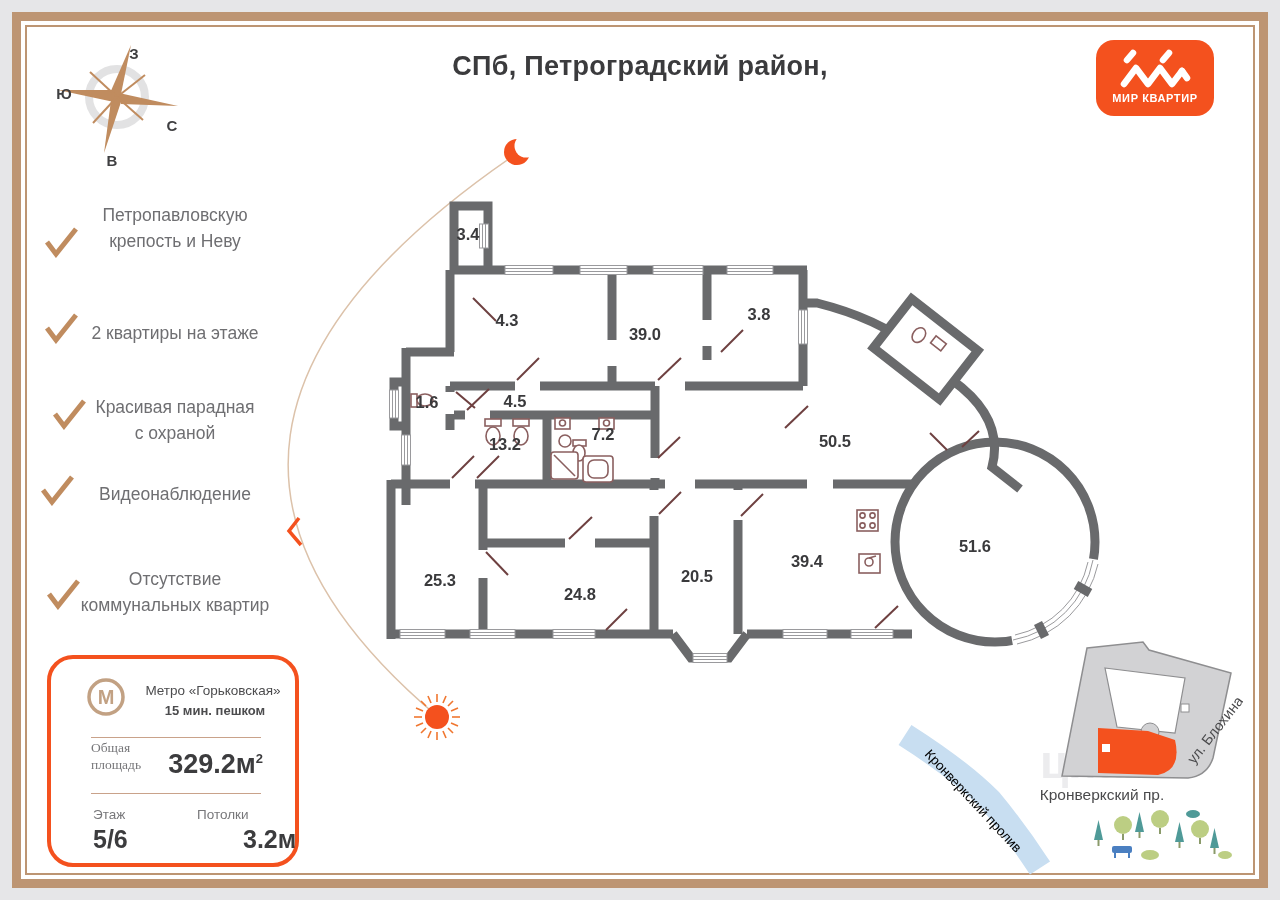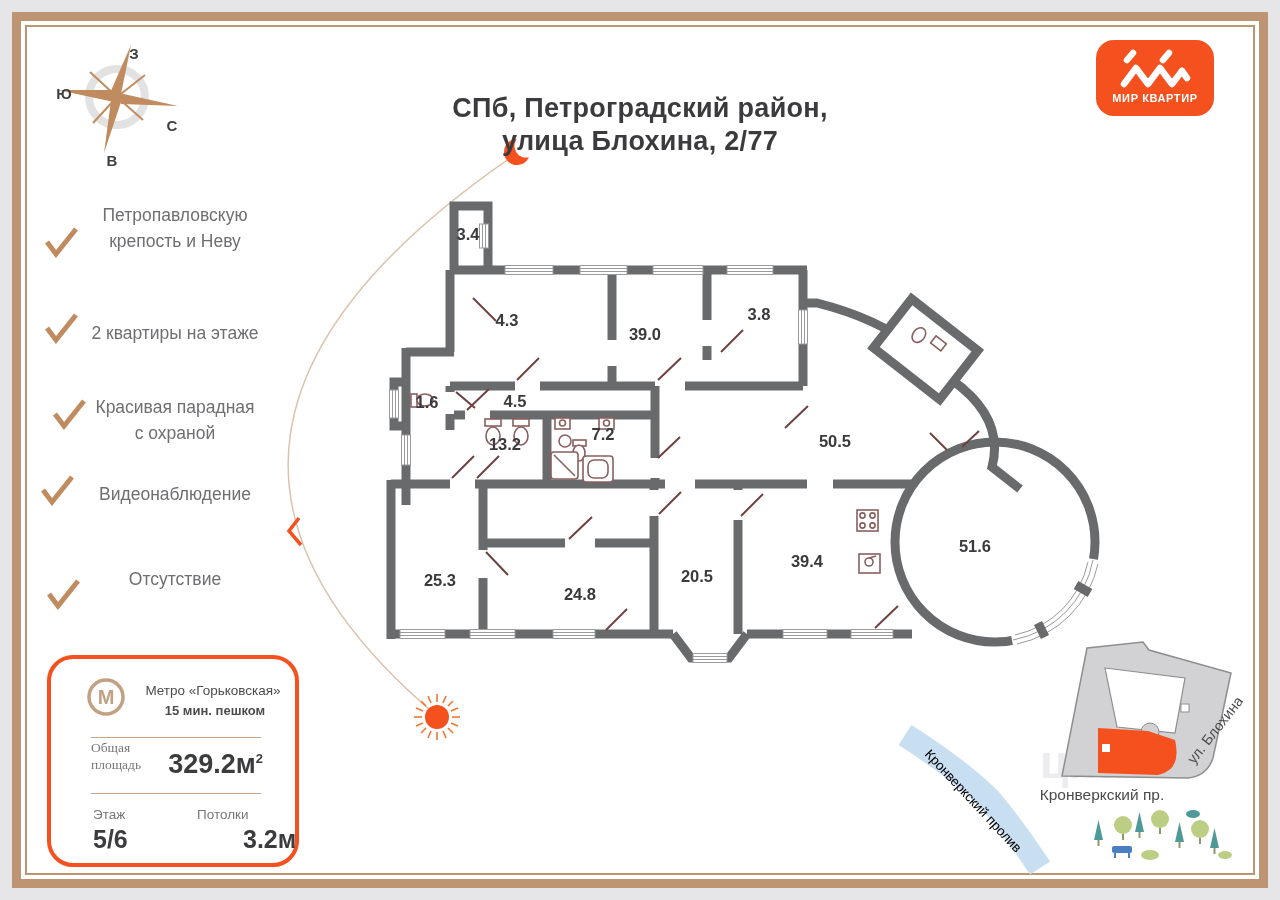--- a/index.html
+++ b/index.html
@@ -4,21 +4,21 @@
 <style>
   * { margin:0; padding:0; box-sizing:border-box; }
   html,body { width:1280px; height:900px; }
   body { position:relative; background:#e6e6e8; font-family:"Liberation Sans", sans-serif; overflow:hidden; }
   .sheet { position:absolute; inset:12px; border:9px solid #bd9573; background:#fff; }
   .sheet-inner { position:absolute; inset:4px; border:2px solid #bd9573; }
   .abs { position:absolute; }
   svg { display:block; }
 
   .title { left:380px; top:50px; width:520px; text-align:center;
-           font-size:27px; line-height:33px; font-weight:600; color:#3b3b3d; letter-spacing:.3px;margin-top:42px; }
+           font-size:27px; line-height:33px; font-weight:600; color:#3b3b3d; letter-spacing:.3px; }
 
   .feat { left:52px; width:246px; text-align:center; font-size:17.5px; line-height:26px; color:#6f6f72; }
   .f1 { top:202px; } .f2 { top:320px; } .f3 { top:394px; } .f4 { top:481px; } .f5 { top:566px; }
 
   .card { left:47px; top:655px; width:252px; height:212px; border:4px solid #f4511e; border-radius:26px; background:#fff; }
   .card .metro-icon { position:absolute; left:34px; top:17px; }
   .card .m-l1 { position:absolute; left:78px; top:24px; width:168px; text-align:center; font-size:13.5px; font-weight:400; color:#4c4c4e; }
   .card .m-l2 { position:absolute; left:80px; top:44px; width:168px; text-align:center; font-size:13px; font-weight:600; color:#4c4c4e; }
   .card .hr { position:absolute; left:40px; right:34px; border-top:1.5px solid #c9a28a; }
   .card .hr1 { top:78px; } .card .hr2 { top:134px; }
@@ -88,21 +88,20 @@
   <g font-size="15" font-weight="700" fill="#3f3f41" text-anchor="middle">
     <text x="79" y="24">З</text>
     <text x="9" y="64">Ю</text>
     <text x="117" y="96">С</text>
     <text x="57" y="131">В</text>
   </g>
 </svg>
 
 <div class="abs title">
   <div>СПб, Петроградский район,</div>
-  <div>улица Блохина, 2/77</div>
 </div>
 
 <svg class="abs" style="left:1096px;top:40px" width="122" height="80" viewBox="0 0 122 80">
   <rect x="0" y="0" width="118" height="76" rx="18" fill="#f4511e"></rect>
   <g stroke="#fff" stroke-width="6.5" fill="none" stroke-linecap="round" stroke-linejoin="round">
     <polyline points="28,44 40,28 52,44 64,28 76,44 86,31"></polyline>
     <line x1="31" y1="20" x2="37" y2="13"></line>
     <line x1="67" y1="20" x2="73" y2="13"></line>
     <line x1="86" y1="31" x2="91" y2="38"></line>
   </g>
@@ -118,20 +117,21 @@
 </div>
 <div class="abs feat f3">
   <div>Красивая парадная</div>
   <div>с охраной</div>
 </div>
 <div class="abs feat f4">
   <div>Видеонаблюдение</div>
 </div>
 <div class="abs feat f5">
   <div>Отсутствие</div>
+  <div>коммунальных квартир</div>
 </div>
 
 <svg class="abs" style="left:44px;top:226px" width="36" height="32" viewBox="0 0 36 32">
     <path d="M3,16 L12,28 L32,3" stroke="#c08c5f" stroke-width="5" fill="none"></path>
   </svg>
 <svg class="abs" style="left:44px;top:312px" width="36" height="32" viewBox="0 0 36 32">
     <path d="M3,16 L12,28 L32,3" stroke="#c08c5f" stroke-width="5" fill="none"></path>
   </svg>
 <svg class="abs" style="left:52px;top:398px" width="36" height="32" viewBox="0 0 36 32">
     <path d="M3,16 L12,28 L32,3" stroke="#c08c5f" stroke-width="5" fill="none"></path>

